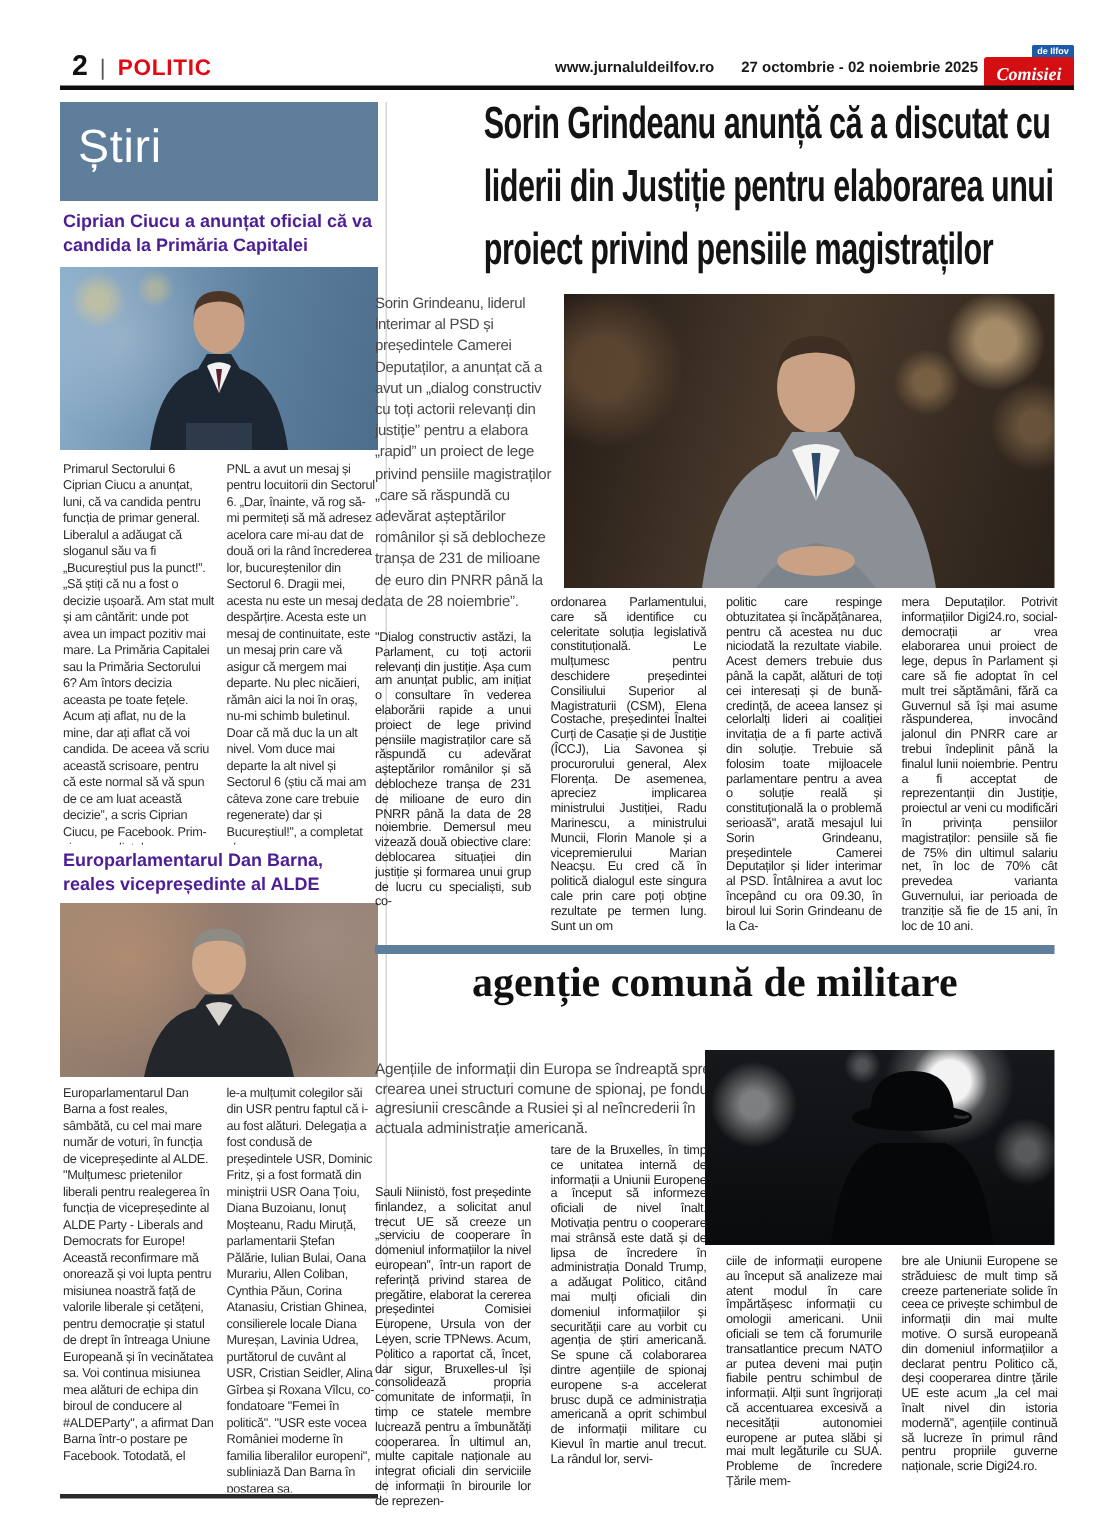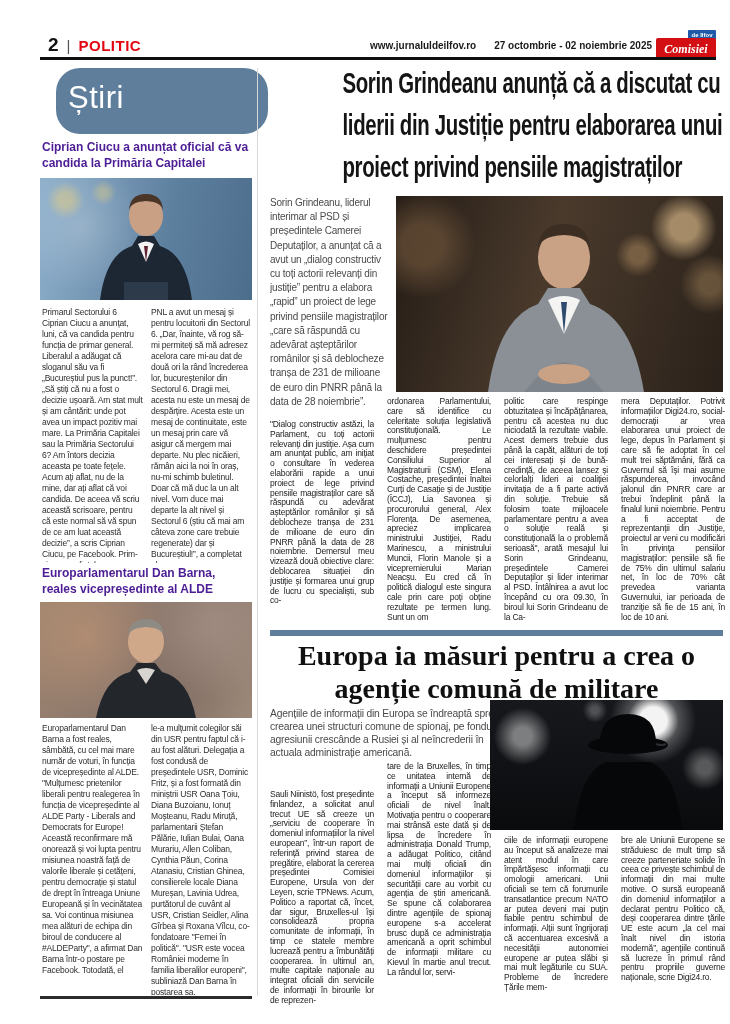--- a/index.html
+++ b/index.html
@@ -15,38 +15,38 @@
   .logo{position:absolute;right:14px;top:30px;width:60px;height:30px;}
   .logo-red{position:absolute;left:0;top:8px;width:60px;height:22px;background:#d40f14;border-radius:2px;
             display:flex;align-items:center;justify-content:center;}
   .logo-title{color:#fff;font-family:"Liberation Serif",serif;font-weight:bold;font-style:italic;font-size:12px;}
   .logo-blue{position:absolute;right:0;top:0;width:28px;height:10px;background:#1e5aa8;border-radius:1px;
              display:flex;align-items:center;justify-content:center;}
   .logo-tag{color:#fff;font-size:6px;font-weight:bold;white-space:nowrap;}
   .hdr-rule{position:absolute;left:40px;top:57px;width:676px;height:3px;background:#0e0e0e;}
   
   .sidebar{position:absolute;left:40px;top:68px;width:212px;}
-  .stiri-box{position:absolute;left:16px;top:0;width:212px;height:66px;background:#5e7e9b;border-radius:24px;}
+  .stiri-box{position:absolute;left:0;top:0;width:212px;height:66px;background:#5e7e9b;}
   .stiri-title{color:#fff;font-size:31px;font-weight:400;padding:12px 0 0 12px;letter-spacing:.5px;}
   .sb-headline{position:absolute;left:2px;width:208px;font-size:12px;font-weight:bold;color:#4c1d95;line-height:15.5px;}
   .sb-h1{top:72px;}
   .sb-h2{top:498px;}
   .sb-photo{position:absolute;left:0;width:212px;overflow:hidden;}
   .sb-photo1{top:110px;height:122px;}
   .sb-photo2{top:534px;height:116px;}
   .sb-body{position:absolute;font-size:8.5px;line-height:11px;letter-spacing:-0.2px;color:#2e2e2e;
            width:101px;overflow:hidden;}
   .sb-b1c1{left:2px;top:239px;height:256px;}
   .sb-b1c2{left:111px;top:239px;height:256px;}
   .sb-b2c1{left:2px;top:655px;height:272px;}
   .sb-b2c2{left:111px;top:655px;height:272px;}
   .sb-rule{position:absolute;left:0;top:928px;width:212px;height:3px;background:#2b2b2b;}
   .v-divider{position:absolute;left:257px;top:68px;width:1px;height:928px;background:#d7d7d7;}
   
-  .main{position:absolute;left:270px;top:0;width:453px;height:852px;}
+  .main{position:absolute;left:250px;top:0;width:453px;height:852px;}
   .a1-headline{position:absolute;left:0;top:62px;width:453px;color:#141414;}
   .cond-line{display:block;white-space:nowrap;text-align:center;font-weight:bold;
              font-size:30px;line-height:42px;letter-spacing:-.5px;
              transform:scaleX(.68);transform-origin:50% 50%;}
   .a1-intro{position:absolute;left:0;top:196px;width:121px;font-size:10px;line-height:14.2px;
             letter-spacing:-0.2px;color:#4a4a4a;overflow:hidden;height:218px;}
   .a1-photo{position:absolute;left:126px;top:196px;width:327px;height:196px;overflow:hidden;}
   .jcol{position:absolute;width:104px;font-size:8.5px;line-height:9.8px;letter-spacing:-0.2px;
         text-align:justify;color:#222;overflow:hidden;}
   .a1c1{left:0;top:420px;height:216px;}
@@ -172,21 +172,20 @@
     </div>
 
     <div class="jcol a1c1">"Dialog constructiv astăzi, la Parlament, cu toți actorii relevanți din justiție. Așa cum am anunțat public, am inițiat o consultare în vederea elaborării rapide a unui proiect de lege privind pensiile magistraților care să răspundă cu adevărat așteptărilor românilor și să deblocheze tranșa de 231 de milioane de euro din PNRR până la data de 28 noiembrie. Demersul meu vizează două obiective clare: deblocarea situației din justiție și formarea unui grup de lucru cu specialiști, sub co-</div>
     <div class="jcol a1c2">ordonarea Parlamentului, care să identifice cu celeritate soluția legislativă constituțională. Le mulțumesc pentru deschidere președintei Consiliului Superior al Magistraturii (CSM), Elena Costache, președintei Înaltei Curți de Casație și de Justiție (ÎCCJ), Lia Savonea și procurorului general, Alex Florența. De asemenea, apreciez implicarea ministrului Justiției, Radu Marinescu, a ministrului Muncii, Florin Manole și a vicepremierului Marian Neacșu. Eu cred că în politică dialogul este singura cale prin care poți obține rezultate pe termen lung. Sunt un om</div>
     <div class="jcol a1c3">politic care respinge obtuzitatea și încăpățânarea, pentru că acestea nu duc niciodată la rezultate viabile. Acest demers trebuie dus până la capăt, alături de toți cei interesați și de bună-credință, de aceea lansez și celorlalți lideri ai coaliției invitația de a fi parte activă din soluție. Trebuie să folosim toate mijloacele parlamentare pentru a avea o soluție reală și constituțională la o problemă serioasă", arată mesajul lui Sorin Grindeanu, președintele Camerei Deputaților și lider interimar al PSD. Întâlnirea a avut loc începând cu ora 09.30, în biroul lui Sorin Grindeanu de la Ca-</div>
     <div class="jcol a1c4">mera Deputaților. Potrivit informațiilor Digi24.ro, social-democrații ar vrea elaborarea unui proiect de lege, depus în Parlament și care să fie adoptat în cel mult trei săptămâni, fără ca Guvernul să își mai asume răspunderea, invocând jalonul din PNRR care ar trebui îndeplinit până la finalul lunii noiembrie. Pentru a fi acceptat de reprezentanții din Justiție, proiectul ar veni cu modificări în privința pensiilor magistraților: pensiile să fie de 75% din ultimul salariu net, în loc de 70% cât prevedea varianta Guvernului, iar perioada de tranziție să fie de 15 ani, în loc de 10 ani.</div>
 
     <div class="art-divider"></div>
 
     <div class="a2-headline">
-      <span class="serif-line">Europa ia măsuri pentru a crea o</span>
       <span class="serif-line">agenție comună de militare</span>
     </div>
 
     <div class="a2-intro">Agențiile de informații din Europa se îndreaptă spre crearea unei structuri comune de spionaj, pe fondul agresiunii crescânde a Rusiei și al neîncrederii în actuala administrație americană.</div>
 
     <div class="a2-photo ph-spy">
       <svg class="ph-svg" viewBox="0 0 233 130" preserveAspectRatio="none">
         <path d="M110 44 Q110 14 138 14 Q166 14 166 44 Z" fill="#060708"></path>
         <ellipse cx="138" cy="45" rx="40" ry="9" fill="#060708"></ellipse>
         <path d="M84 130 Q90 72 116 62 L160 62 Q186 72 192 130 Z" fill="#060708"></path>

